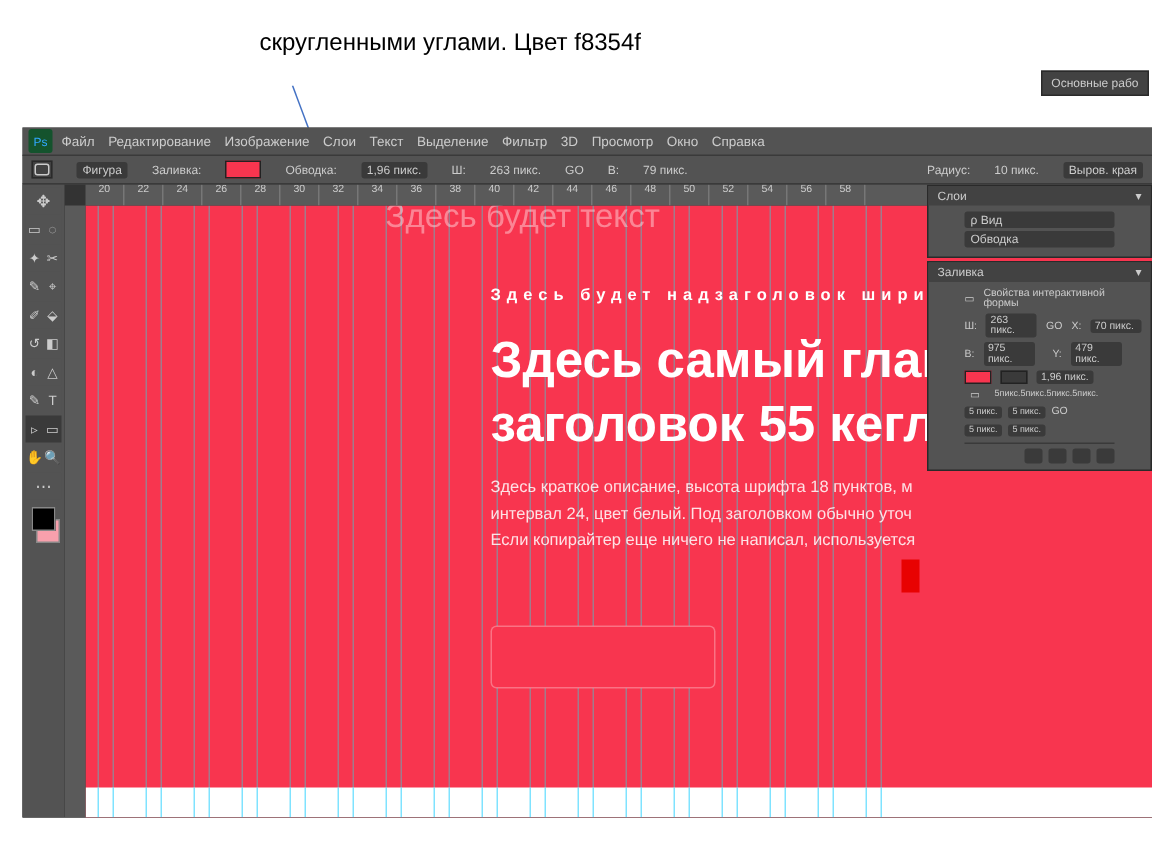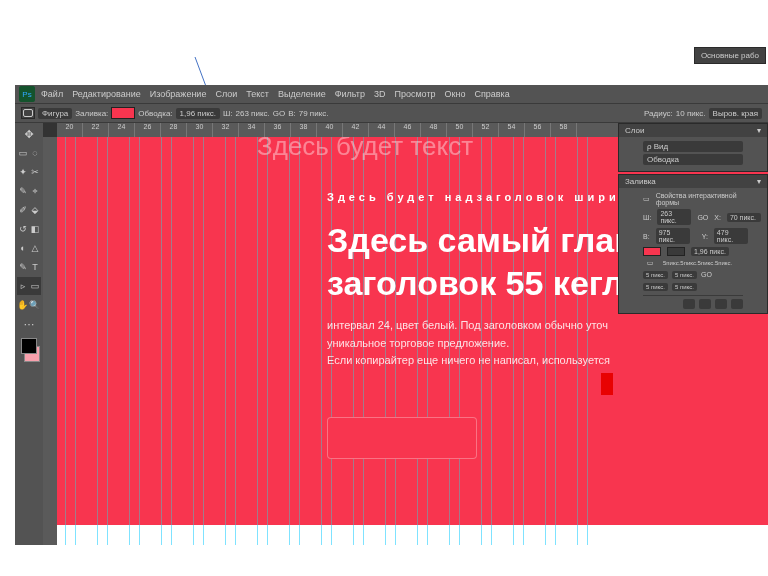--- a/index.html
+++ b/index.html
@@ -3,21 +3,21 @@
 <meta charset="utf-8">
 <style>
 *{margin:0;padding:0;box-sizing:border-box;font-family:Arial,sans-serif}
 body{width:768px;height:576px;background:#fff;overflow:hidden;position:relative}
 .annotation{position:absolute;top:18px;left:173px;font-size:16px;line-height:1.4;color:#000;width:340px}
 .pointer-line{position:absolute;top:57px;left:127px;width:210px;height:400px;pointer-events:none}
 .ps-app{position:absolute;top:85px;left:15px;right:0;height:460px;background:#535353;display:flex;flex-direction:column}
 .menubar{height:18px;background:#535353;display:flex;align-items:center;padding:0 4px;font-size:9px;color:#ccc}
 .menubar .ps-icon{width:16px;height:16px;background:#14532d;color:#31a8ff;display:flex;align-items:center;justify-content:center;font-size:8px;font-weight:normal;margin-right:6px;border-radius:2px}
 .menubar span{margin-right:9px;cursor:default}
-.options-bar{height:20px;background:#535353;border-top:1px solid #3a3a3a;border-bottom:1px solid #3a3a3a;display:flex;align-items:center;padding:0 6px;font-size:8px;color:#ccc;gap:3px}
+.options-bar{height:20px;background:#535353;border-top:1px solid #3a3a3a;border-bottom:1px solid #3a3a3a;display:flex;align-items:center;padding:0 6px;font-size:8px;color:#ccc;gap:16px}
 .options-bar .shape-icon{width:14px;height:12px;background:#424242;border:1px solid #2a2a2a;display:flex;align-items:center;justify-content:center}
 .options-bar .shape-icon::after{content:"";width:8px;height:6px;border:1px solid #ccc;border-radius:2px}
 .options-bar .dd{background:#3a3a3a;padding:1px 4px;border-radius:2px}
 .options-bar .swatch{width:24px;height:12px;background:#f8354f;border:1px solid #222}
 .tab-bar{height:18px;background:#424242;display:flex;align-items:center;font-size:8px;color:#ccc}
 .tab-bar .tab{padding:0 8px;height:100%;display:flex;align-items:center;background:#535353;border-right:1px solid #2a2a2a}
 .workspace{flex:1;display:flex;position:relative;background:#333;overflow:hidden}
 .tool-panel{width:28px;background:#535353;display:flex;flex-direction:column;padding:2px;gap:1px;z-index:5}
 .tool{width:24px;height:18px;display:flex;align-items:center;justify-content:center;color:#ccc;font-size:11px;background:#535353}
 .tool.double{display:flex;gap:1px}
@@ -27,21 +27,21 @@
 .swatch-fg{width:16px;height:16px;background:#000;border:1px solid #888;position:relative;z-index:2}
 .swatch-bg{width:16px;height:16px;background:#f8a0ac;border:1px solid #888;margin-top:-10px;margin-left:6px}
 .canvas-wrap{flex:1;position:relative;overflow:hidden}
 .ruler-h{position:absolute;top:0;left:14px;right:0;height:14px;background:#5a5a5a;display:flex;color:#ccc;font-size:7px;z-index:3;overflow:hidden}
 .ruler-h span{width:26px;text-align:center;border-right:1px solid #777;flex-shrink:0}
 .ruler-v{position:absolute;top:14px;left:0;width:14px;bottom:0;background:#5a5a5a;z-index:3}
 .canvas{position:absolute;top:14px;left:14px;right:0;bottom:0;background:#f8354f;overflow:hidden}
 .guides{position:absolute;inset:0;pointer-events:none}
 .guide-v{position:absolute;top:0;bottom:0;width:1px;background:rgba(0,255,255,0.35)}
 .content-area{position:absolute;top:0;left:0;right:0;bottom:0}
-.placeholder-top{position:absolute;top:-6px;left:200px;color:rgba(255,255,255,0.4);font-size:26px;font-weight:300}
+.placeholder-top{position:absolute;top:-6px;left:200px;color:rgba(255,255,255,0.4);font-size:22px;font-weight:300}
 .subhead{position:absolute;top:54px;left:270px;color:#fff;font-size:11px;letter-spacing:4px;font-weight:bold}
 .main-head{position:absolute;top:82px;left:270px;color:#fff;font-size:34px;font-weight:bold;font-family:Georgia,serif;line-height:1.25}
 .desc{position:absolute;top:180px;left:270px;color:rgba(255,255,255,0.85);font-size:11px;line-height:1.6;width:330px}
 .button-rect{position:absolute;top:280px;left:270px;width:150px;height:42px;background:#f8354f;border:1px solid rgba(255,255,255,0.3);border-radius:4px}
 .grid-bottom{position:absolute;left:0;right:0;bottom:0;height:20px;background:#fff}
 .grid-bottom .col{position:absolute;top:0;bottom:0;width:1px;background:rgba(0,200,255,0.5)}
 .right-panels{position:absolute;right:0;top:0;width:150px;display:flex;flex-direction:column;gap:0;font-size:8px;color:#ccc;z-index:10}
 .right-btn{position:absolute;top:-38px;right:2px;background:#424242;color:#ccc;font-size:8px;padding:3px 6px;border:1px solid #2a2a2a}
 .panel{background:#535353;border:1px solid #2a2a2a;margin-bottom:2px}
 .panel-head{background:#424242;padding:2px 6px;display:flex;align-items:center;justify-content:space-between;font-size:8px}
@@ -55,20 +55,21 @@
 .props-body .corners{display:flex;gap:4px;margin-top:4px}
 .props-body .corner{background:#3a3a3a;padding:1px 3px;border-radius:2px;font-size:6px}
 .props-footer{display:flex;justify-content:flex-end;gap:4px;margin-top:4px;padding-top:3px;border-top:1px solid #3a3a3a}
 .props-footer span{width:12px;height:10px;background:#3a3a3a;border-radius:2px}
 .red-handle{position:absolute;top:250px;right:155px;width:12px;height:22px;background:#e80202;z-index:6}
 </style>
 </head>
 <body>
 
 <div class="annotation">
+  <div>скругленными углами. Цвет f8354f</div>
 </div>
 
 <svg class="pointer-line">
   <line x1="68" y1="0" x2="210" y2="380" stroke="#4472c4" stroke-width="1"></line>
 </svg>
 
 <div class="ps-app">
   <div class="menubar">
     <div class="ps-icon">Ps</div>
     <span>Файл</span>
@@ -213,22 +214,22 @@
             <div class="guide-v" style="left: 530px;"></div>
           </div>
         <div class="content-area">
           <div class="placeholder-top">Здесь будет текст</div>
           <div class="subhead">Здесь будет надзаголовок шириной 6 к.</div>
           <div class="main-head">
             <div>Здесь самый глав</div>
             <div>заголовок 55 кегл</div>
           </div>
           <div class="desc">
+            <div>Здесь краткое описание, высота шрифта 18 пунктов, м</div>
             <div>интервал 24, цвет белый. Под заголовком обычно уточ</div>
-            <div>уникальное торговое предложение.</div>
             <div>Если копирайтер еще ничего не написал, используется</div>
           </div>
           <div class="button-rect"></div>
         </div>
         <div class="grid-bottom">
             <div class="col" style="left: 8px;"></div>
             <div class="col" style="left: 18px;"></div>
             <div class="col" style="left: 40px;"></div>
             <div class="col" style="left: 50px;"></div>
             <div class="col" style="left: 72px;"></div>

